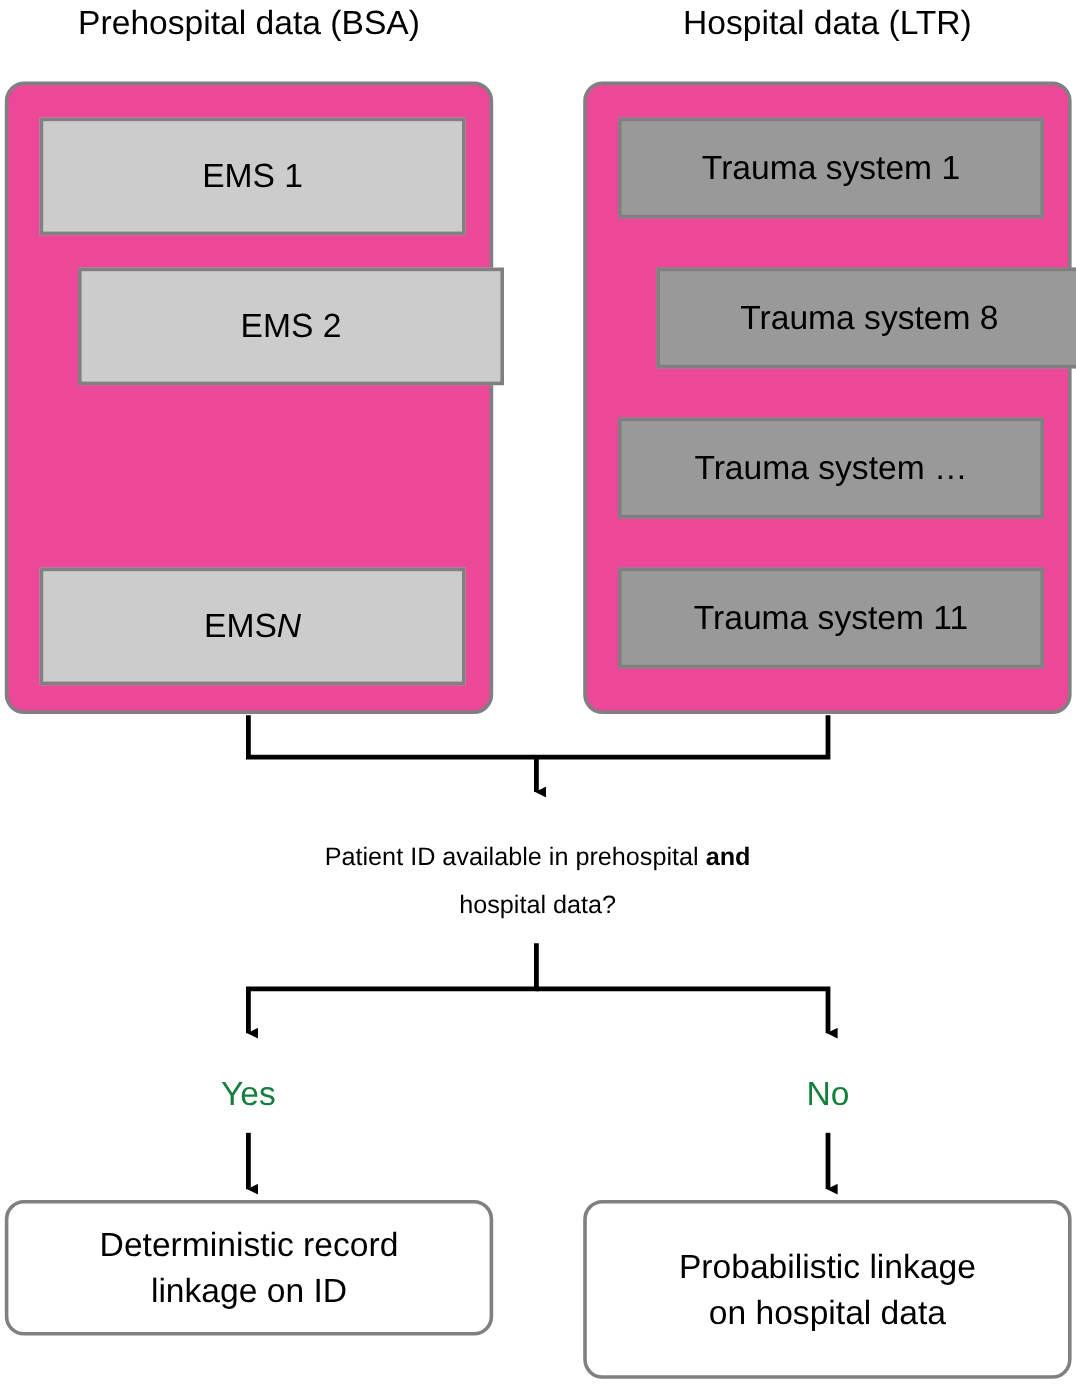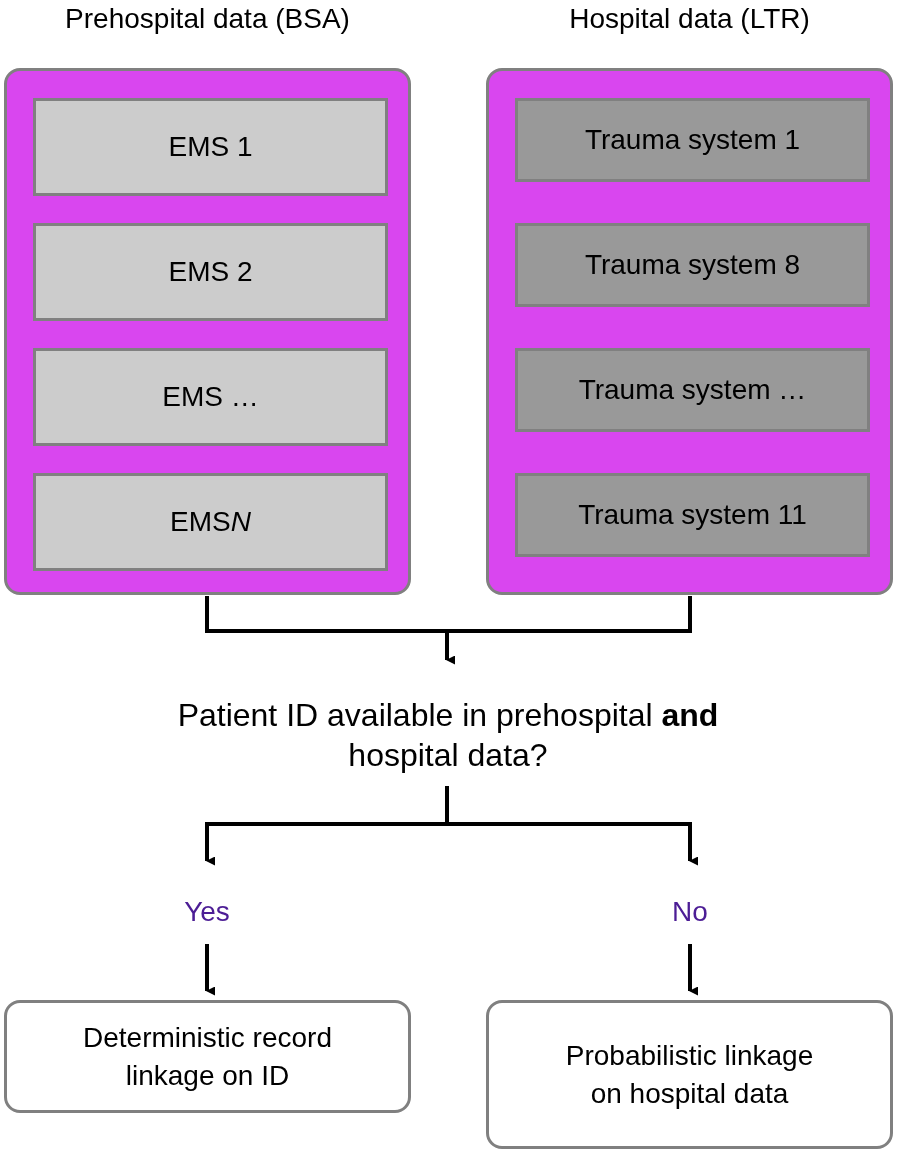--- a/index.html
+++ b/index.html
@@ -31,21 +31,21 @@
   }
   #header-left  { left: 4px;   top: 2px; width: 407px; }
   #header-right { left: 486px; top: 2px; width: 407px; }
 
   
   .group-box {
     position: absolute;
     box-sizing: border-box;
     border: 3px solid #808080;
     border-radius: 16px;
-    background: #d946ef;
+    background: #ec4899;
   }
   #group-prehospital { left: 4px;   top: 68px; width: 407px; height: 527px; }
   #group-hospital    { left: 486px; top: 68px; width: 407px; height: 527px; }
 
   
   .source-box {
     position: absolute;
     box-sizing: border-box;
     border: 3px solid #808080;
     display: flex;
@@ -56,21 +56,21 @@
     color: #000;
     text-align: center;
     white-space: nowrap;
   }
   .source-box.light { background: #cccccc; }
   .source-box.dark  { background: #999999; }
 
   #group-prehospital .source-box { left: 26px; width: 355px; height: 98px; }
   #group-hospital    .source-box { left: 26px; width: 355px; height: 84px; }
   .src-0 { top: 27px;  }
-  .src-1 { top: 152px; }
+  .src-1 { top: 152px; margin-left: 32px; }
   .src-2 { top: 277px; }
   .src-3 { top: 402px; text-align: right; }
 
   .italic-n { font-style: italic; }
 
   
   #connectors {
     position: absolute;
     left: 0; top: 0;
     width: 897px;
@@ -78,33 +78,33 @@
     pointer-events: none;
   }
 
   
   #decision-question {
     position: absolute;
     left: 98px;
     top: 695px;
     width: 700px;
     text-align: center;
-    font-size: 32px;
+    font-size: 21px;
     line-height: 40px;
     color: #000;
   }
   #decision-question b { font-weight: bold; }
 
   
   .branch-label {
     position: absolute;
     font-size: 28px;
     line-height: 34px;
     text-align: center;
-    color: #4c1d95;
+    color: #15803d;
     white-space: nowrap;
   }
   #branch-label-yes { left: 137px; top: 895px; width: 140px; }
   #branch-label-no  { left: 620px; top: 895px; width: 140px; }
 
   
   .outcome-box {
     position: absolute;
     box-sizing: border-box;
     border: 3px solid #808080;
@@ -126,21 +126,20 @@
 <body>
 
 <div id="flowchart">
 
   <div class="col-header" id="header-right">Hospital data (LTR)</div>
   <div class="col-header" id="header-left">Prehospital data (BSA)</div>
 
   <div class="group-box" id="group-prehospital">
     <div class="source-box light src-0">EMS 1</div>
     <div class="source-box light src-1">EMS 2</div>
-    <div class="source-box light src-2">EMS …</div>
     <div class="source-box light src-3">
       <span>EMS </span>
         <span class="italic-n">N</span>
     </div>
   </div>
 
   <div class="group-box" id="group-hospital">
     <div class="source-box dark src-0">Trauma system 1</div>
     <div class="source-box dark src-1">Trauma system 8</div>
     <div class="source-box dark src-2">Trauma system …</div>

